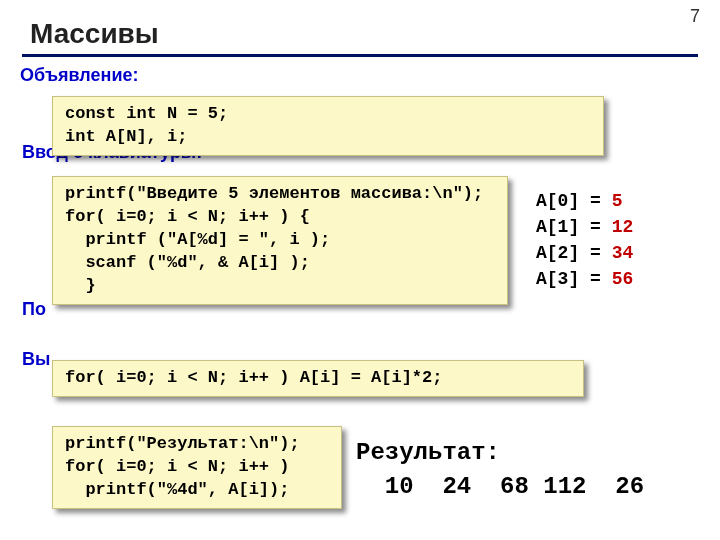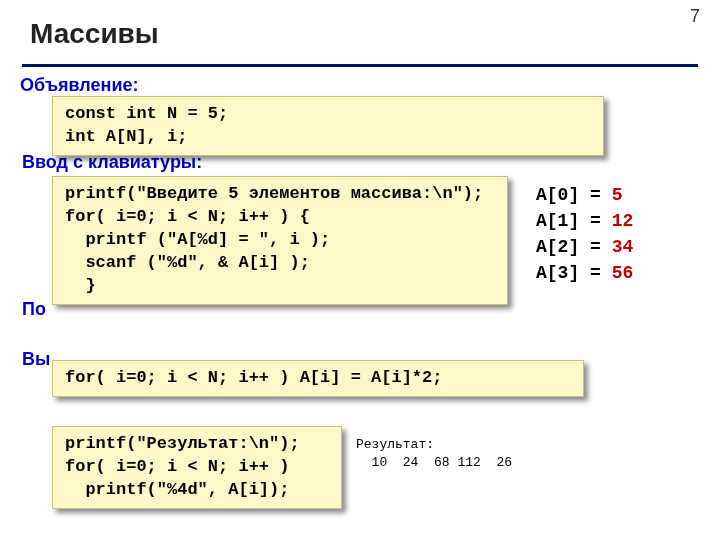--- a/index.html
+++ b/index.html
@@ -15,21 +15,21 @@
   .page-num {
     position: absolute;
     top: 6px;
     right: 20px;
     font-size: 18px;
     color: #333;
   }
   .title-wrap {
     margin: 18px 22px 0 22px;
     border-bottom: 3px solid #001060;
-    padding-bottom: 14px;
+    padding-bottom: 4px;
   }
   .title {
     font-size: 28px;
     font-weight: bold;
     color: #222;
     margin: 0 0 0 8px;
   }
   .section-label {
     color: #0000c8;
     font-weight: bold;
@@ -53,36 +53,36 @@
     line-height: 1.35;
     white-space: pre;
   }
   .cb1 { left: 52px; top: 96px;  width: 552px; }
   .cb2 { left: 52px; top: 176px; width: 456px; }
   .cb3 { left: 52px; top: 360px; width: 532px; }
   .cb4 { left: 52px; top: 426px; width: 290px; }
   .sample-io {
     position: absolute;
     left: 536px;
-    top: 182px;
+    top: 188px;
     font-family: "Courier New", Courier, monospace;
     font-weight: bold;
     font-size: 18px;
     line-height: 1.45;
   }
   .io-row { white-space: nowrap; }
   .io-key { color: #000; }
   .io-val { color: #c00000; }
   .result {
     position: absolute;
     left: 356px;
     top: 436px;
     font-family: "Courier New", Courier, monospace;
-    font-weight: normal;
-    font-size: 13px;
+    font-weight: bold;
+    font-size: 24px;
     line-height: 1.4;
     white-space: pre;
   }
 </style>
 </head>
 <body>
 
 <div class="page-num">7</div>
 
 <div class="title-wrap">

